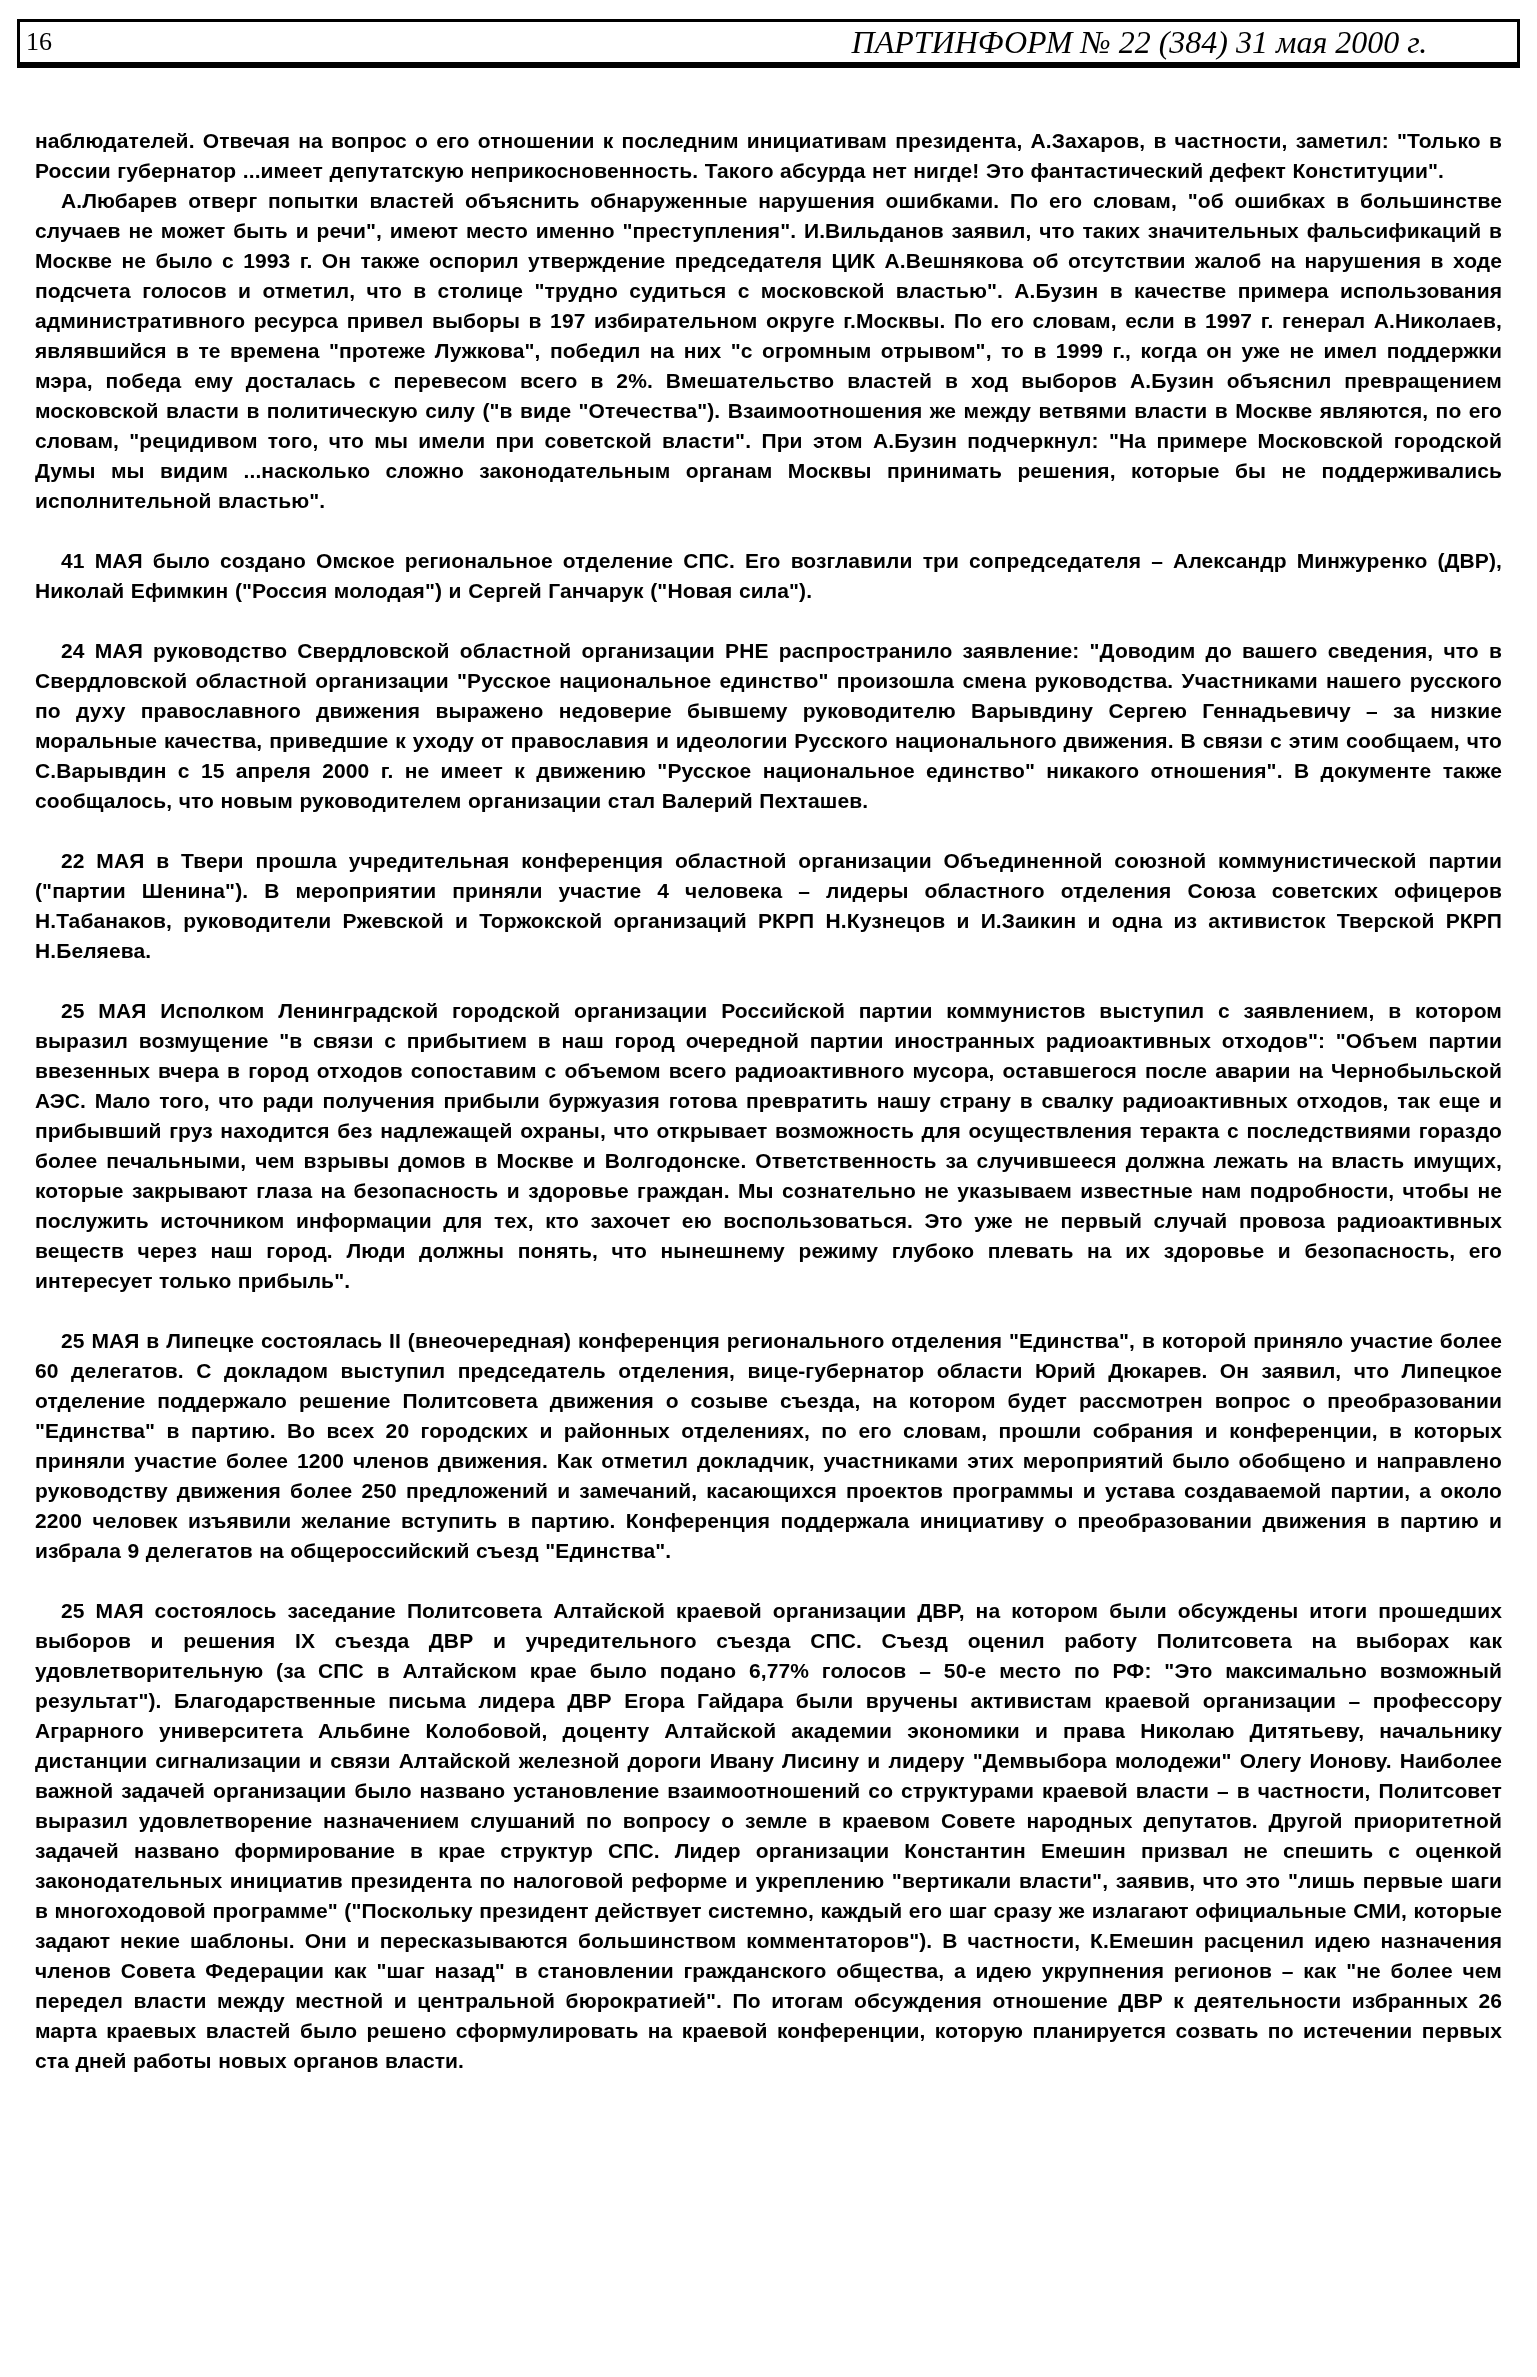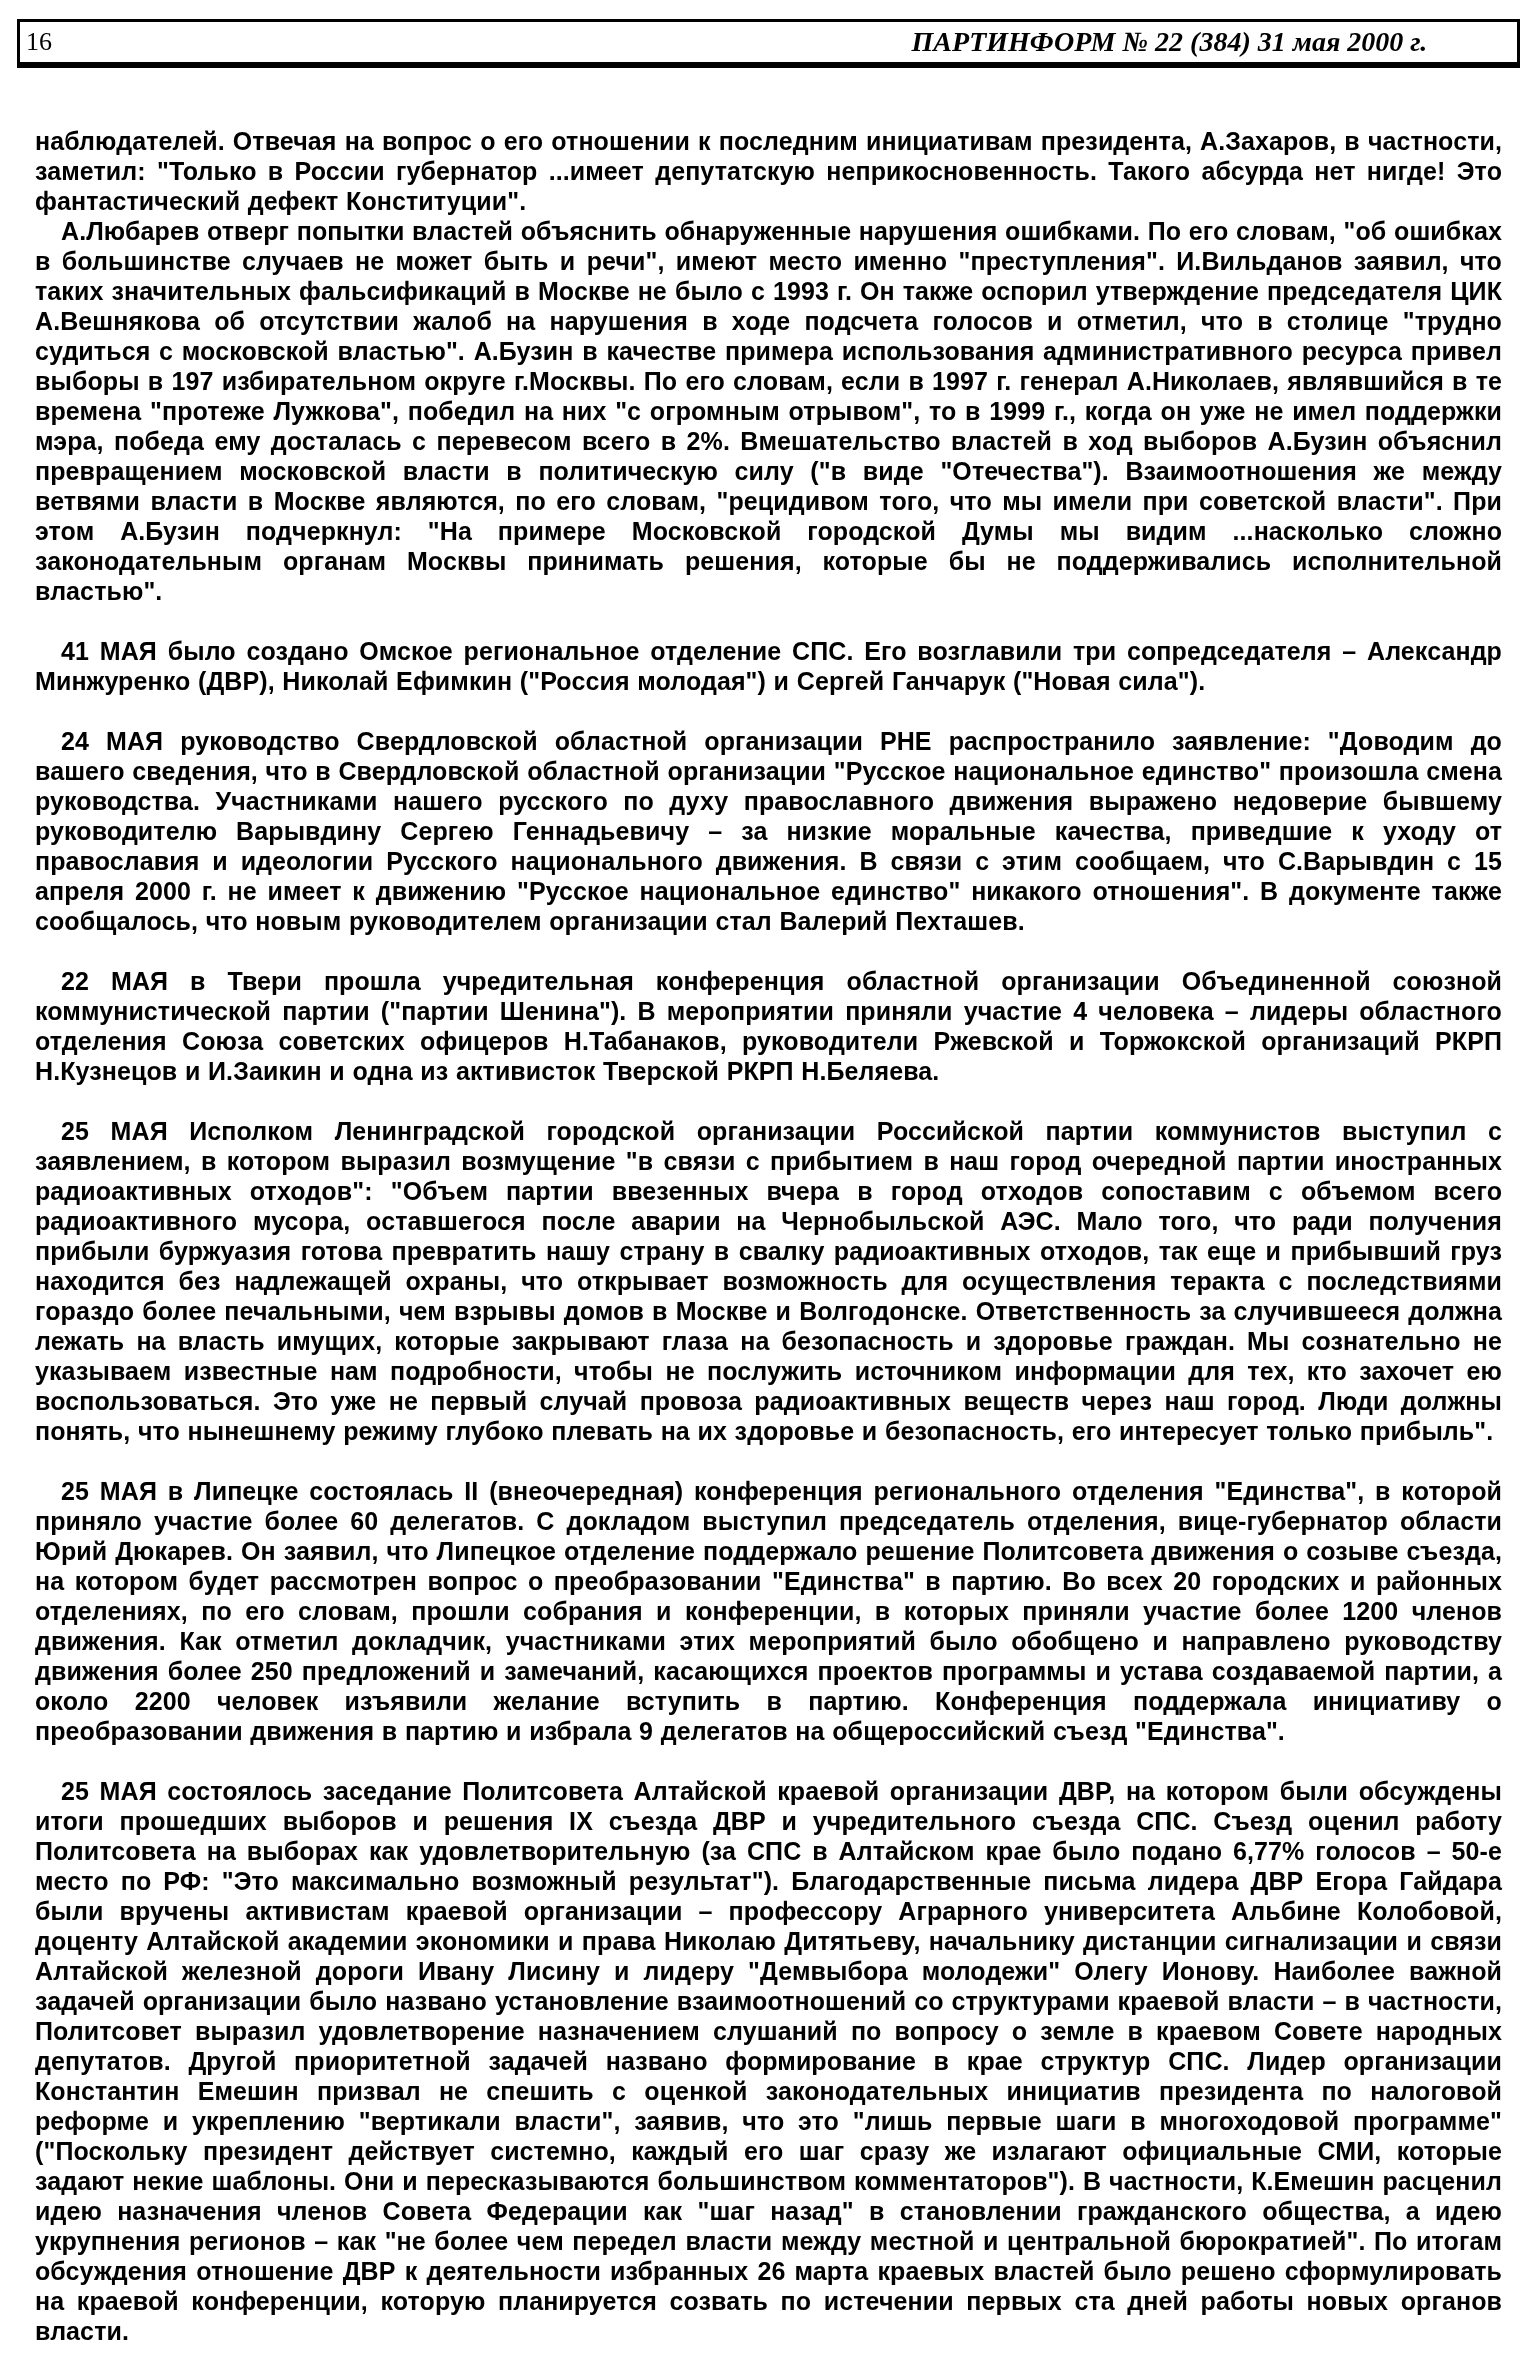--- a/index.html
+++ b/index.html
@@ -30,36 +30,35 @@
   }
   .page-number {
     font-family: "Liberation Serif", serif;
     font-size: 26px;
     line-height: 1;
     padding-left: 6.4px;
   }
   .issue-title {
     font-family: "Liberation Serif", serif;
     font-style: italic;
-    font-size: 28px;
+    font-size: 32px;
     line-height: 1;
     margin-left: auto;
     padding-right: 90px;
     white-space: nowrap;
-    font-weight: bold;
   }
   
   .article {
     position: absolute;
     top: 126px;
     left: 35px;
     right: 35px;
     font-family: "Liberation Sans", sans-serif;
     font-weight: bold;
-    font-size: 25px;
+    font-size: 21px;
     line-height: 30px;
     text-align: justify;
     letter-spacing: 0.1px;
     word-spacing: 0.6px;
   }
   .article p {
     margin: 0;
     text-indent: 26px;
   }
   .article p.spaced {

